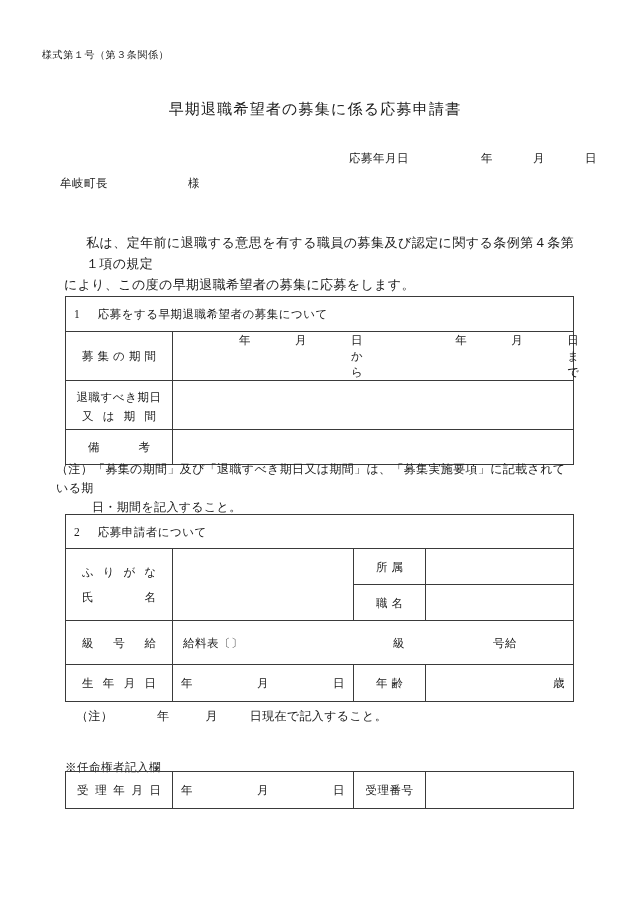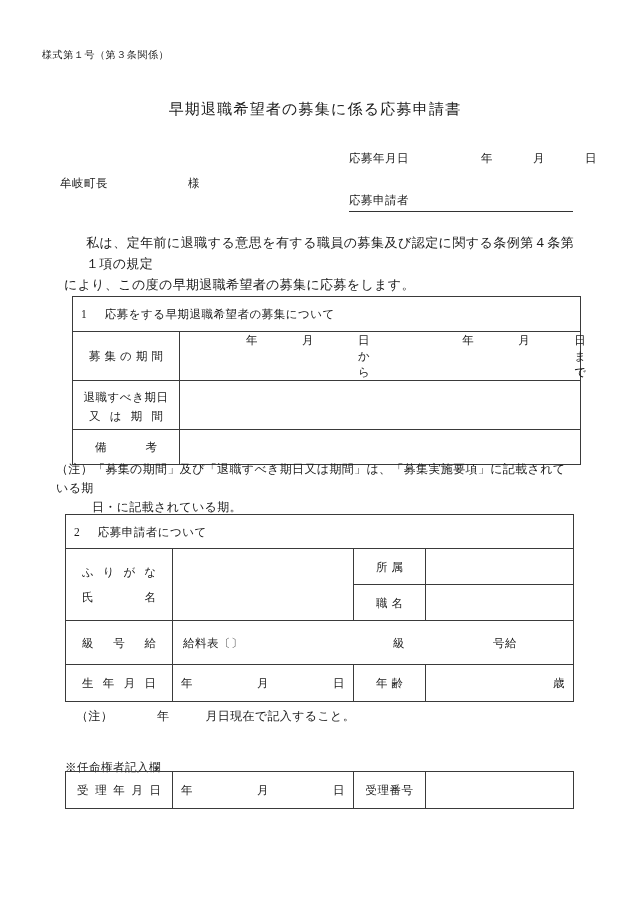--- a/index.html
+++ b/index.html
@@ -106,42 +106,42 @@
   }
   
   .spread {
     display: flex;
     justify-content: space-between;
     padding: 0 10px;
   }
   .spread.tight { padding: 0 16px; }
   .spread.tighter { padding: 0 22px; }
 
-  .t1 { left: 72px; top: 296px; width: 508px; border-radius: 26px; }
+  .t1 { left: 65px; top: 296px; width: 508px; border-radius: 26px; }
   .t2 { left: 65px; top: 514px; width: 508px; }
   .t3 { left: 65px; top: 771px; width: 508px; }
 
   .note {
     font-size: 12px;
     letter-spacing: 0.35px;
     line-height: 19px;
   }
   .note1 {
     left: 56px;
     top: 460px;
     width: 520px;
   }
   .note1 .l2 { padding-left: 36px; display: block; }
   .note2 {
     left: 76px;
     top: 707px;
   }
   .note2 .n-y { margin-left: 44px; }
   .note2 .n-m { margin-left: 36px; }
-  .note2 .n-d { }
+  .note2 .n-d { margin-left: 32px; }
 
   .appointer-head {
     left: 65px;
     top: 744px;
     font-size: 11.5px;
     letter-spacing: 0.5px;
     margin-top: 16px;
   }
 
   
@@ -184,21 +184,20 @@
   <div class="abs doc-title">早期退職希望者の募集に係る応募申請書</div>
 
   <div class="abs apply-date nowrap">
     <span class="dlabel">応募年月日</span><span class="y">年</span><span class="m">月</span><span>日</span>
   </div>
 
   <div class="abs addressee nowrap">
     <span class="name">牟岐町長</span><span>様</span>
   </div>
 
-  <div class="abs applicant-line">応募申請者</div>
 
   <div class="abs body-text">
     <span class="indent">私は、定年前に退職する意思を有する職員の募集及び認定に関する条例第４条第１項の規定</span>
     <span>により、この度の早期退職希望者の募集に応募をします。</span>
   </div>
 
   <table class="form-table t1">
     <colgroup>
       <col style="width:107px">
       <col style="width:401px">
@@ -250,21 +249,21 @@
             <span>考</span>
           </div>
         </td>
         <td style="height:34px"></td>
       </tr>
     </tbody>
   </table>
 
   <div class="abs note note1">
     <span>（注）「募集の期間」及び「退職すべき期日又は期間」は、「募集実施要項」に記載されている期</span>
-    <span class="l2">日・に記載されている期。</span>
+    <span class="l2">日・期間を記入すること。</span>
   </div>
 
   <table class="form-table t2">
     <colgroup>
       <col style="width:107px">
       <col style="width:181px">
       <col style="width:72px">
       <col style="width:148px">
     </colgroup>
     <tbody>

